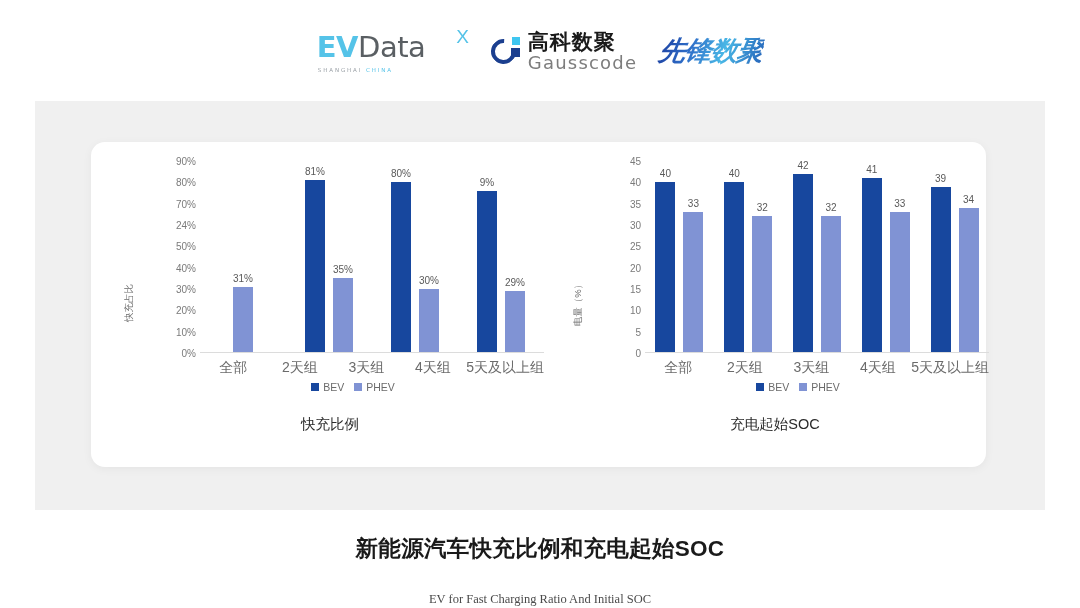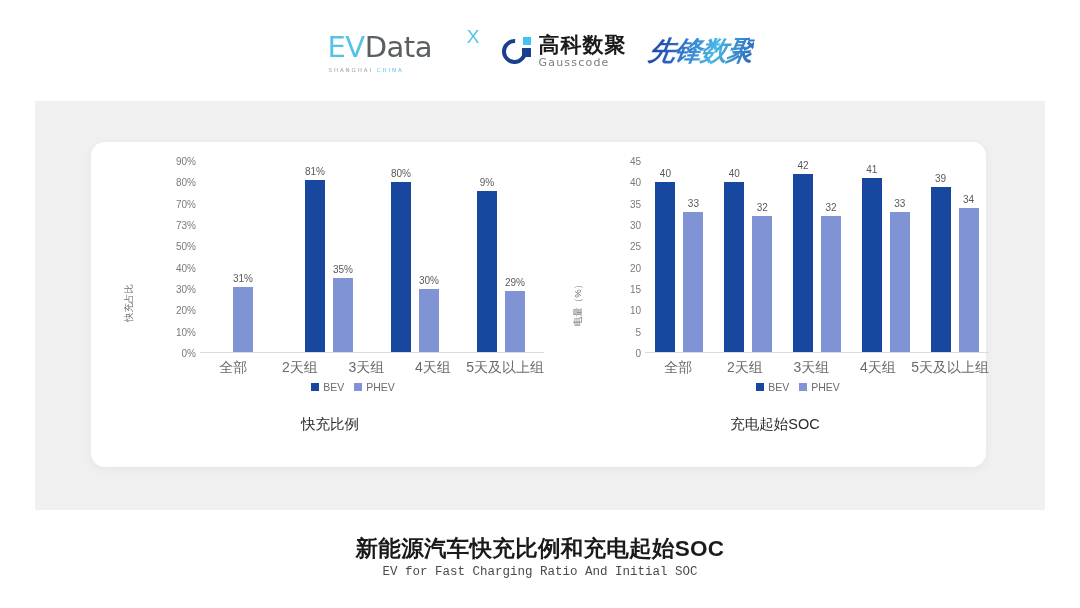--- a/index.html
+++ b/index.html
@@ -13,21 +13,21 @@
   .logo-bar{
     position:absolute;left:0;top:22px;width:1080px;height:58px;
     display:flex;justify-content:center;align-items:center;gap:22px;
   }
   .logo-evdata{position:relative;width:152px;height:46px;}
   .evdata-wordmark{
     position:absolute;left:0;top:2px;
     font-size:29px;letter-spacing:-0.5px;font-weight:400;
     font-family:"DejaVu Sans",sans-serif;
   }
-  .evdata-wordmark .ev{color:#55c3e8;}
+  .evdata-wordmark .ev{color:#55c3e8;font-weight:bold;}
   .evdata-wordmark .data{color:#5a5f63;}
   .evdata-x{
     position:absolute;right:0;top:-2px;color:#55c3e8;
     font-size:19px;font-weight:400;
   }
   .evdata-sub{
     position:absolute;left:1px;bottom:1px;font-size:5.5px;letter-spacing:1.9px;
     font-family:"DejaVu Sans",sans-serif;
   }
   .evdata-sub .sh{color:#9aa0a6;}
@@ -37,21 +37,21 @@
   .gauss-mark{position:relative;width:30px;height:30px;flex:none;}
   .gauss-ring{
     position:absolute;left:0;top:3px;width:25px;height:25px;border-radius:50%;
     border:4.5px solid #1b3f8f;border-right-color:transparent;
     transform:rotate(-42deg);box-sizing:border-box;
   }
   .gauss-sq{position:absolute;right:1px;top:12px;width:9px;height:9px;background:#1b3f8f;}
   .gauss-dot{position:absolute;right:1px;top:1px;width:8px;height:8px;background:#3fc6f0;}
   .gauss-text{display:flex;flex-direction:column;line-height:1;}
   .gauss-cn{font-size:21px;font-weight:700;color:#1a1a1a;letter-spacing:1px;}
-  .gauss-en{font-size:11px;color:#7d7d7d;letter-spacing:1.2px;margin-top:2px;
+  .gauss-en{font-size:18px;color:#7d7d7d;letter-spacing:1.2px;margin-top:2px;
             font-family:"DejaVu Sans",sans-serif;}
 
   .logo-xianfeng{
     font-size:27px;font-weight:700;font-style:italic;letter-spacing:-1px;
     background:linear-gradient(100deg,#1c3fa0 0%,#2f6fc9 30%,#49b7e6 62%,#2766bb 100%);
     -webkit-background-clip:text;background-clip:text;color:transparent;
     -webkit-text-fill-color:transparent;
     transform:skewX(-9deg);
   }
 
@@ -121,23 +121,23 @@
     position:absolute;top:262px;width:100%;text-align:center;
     font-size:14.5px;color:#2b2b2b;
   }
 
   
   .main-title{
     position:absolute;left:0;top:533px;width:1080px;text-align:center;
     font-size:22.5px;font-weight:700;color:#1a1a1a;letter-spacing:0.3px;
   }
   .main-sub{
-    position:absolute;left:0;top:565px;width:1080px;text-align:center;
+    position:absolute;left:0;top:592px;width:1080px;text-align:center;
     font-size:12.5px;color:#4a4a4a;
-    font-family:Liberation Mono, monospace;
+    font-family:Liberation Serif, serif;
   }
 </style>
 </head>
 <body>
 
 <div class="logo-bar">
 
   <div class="logo-evdata">
     <div class="evdata-wordmark">
       <span class="ev">EV</span><span class="data">Data</span>
@@ -172,21 +172,21 @@
   <div class="chart left">
     <div class="ytitle">快充占比</div>
     <div class="plot">
       <div class="yticks">
           <div class="ytick" style="top: 100%;">0%</div>
           <div class="ytick" style="top: 88.8889%;">10%</div>
           <div class="ytick" style="top: 77.7778%;">20%</div>
           <div class="ytick" style="top: 66.6667%;">30%</div>
           <div class="ytick" style="top: 55.5556%;">40%</div>
           <div class="ytick" style="top: 44.4444%;">50%</div>
-          <div class="ytick" style="top: 33.3333%;">73%</div>
+          <div class="ytick" style="top: 33.3333%;">24%</div>
           <div class="ytick" style="top: 22.2222%;">70%</div>
           <div class="ytick" style="top: 11.1111%;">80%</div>
           <div class="ytick" style="top: 0%;">90%</div>
         </div>
       <div class="bars">
           <div class="group">
             <div class="bar phev" style="height: 34.4444%;">
               <div class="fill" style="height: 100%; background: rgb(128, 147, 212);"></div>
               <div class="vlabel" style="bottom: calc(100% + 3px);">31%</div>
             </div>

